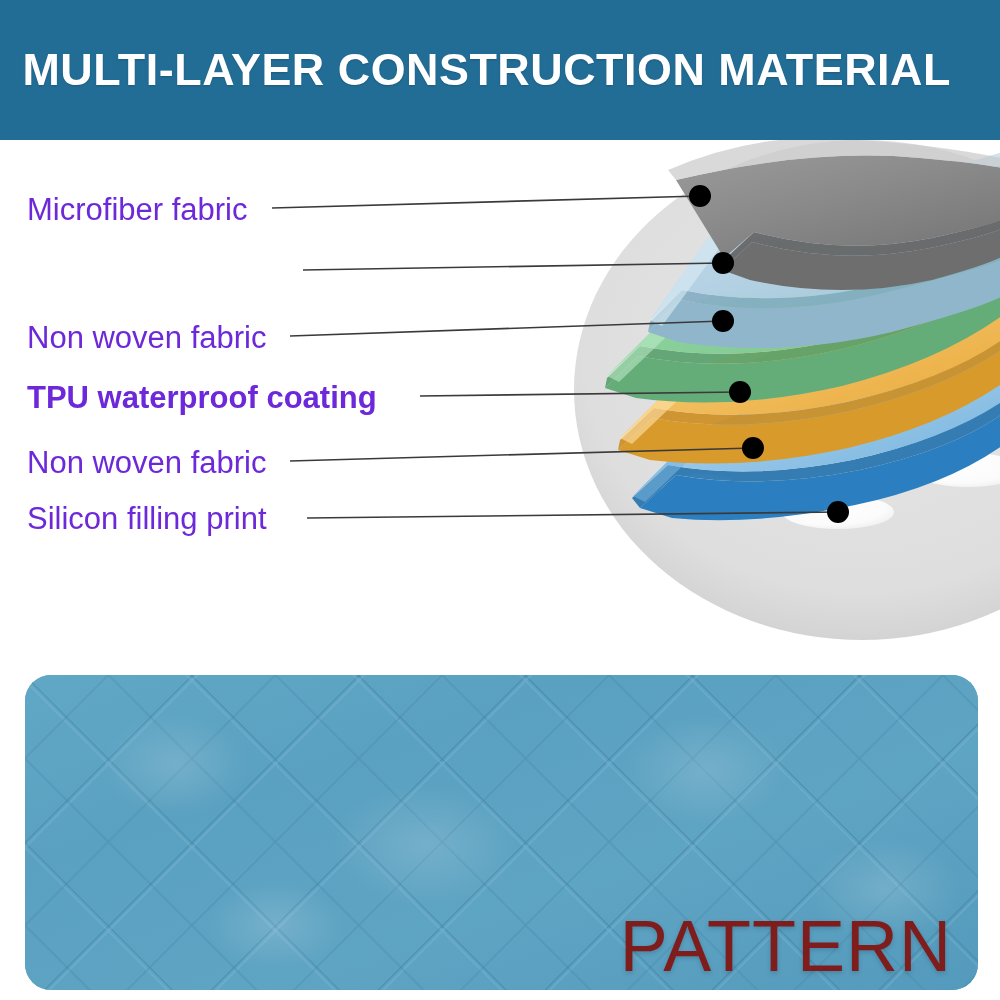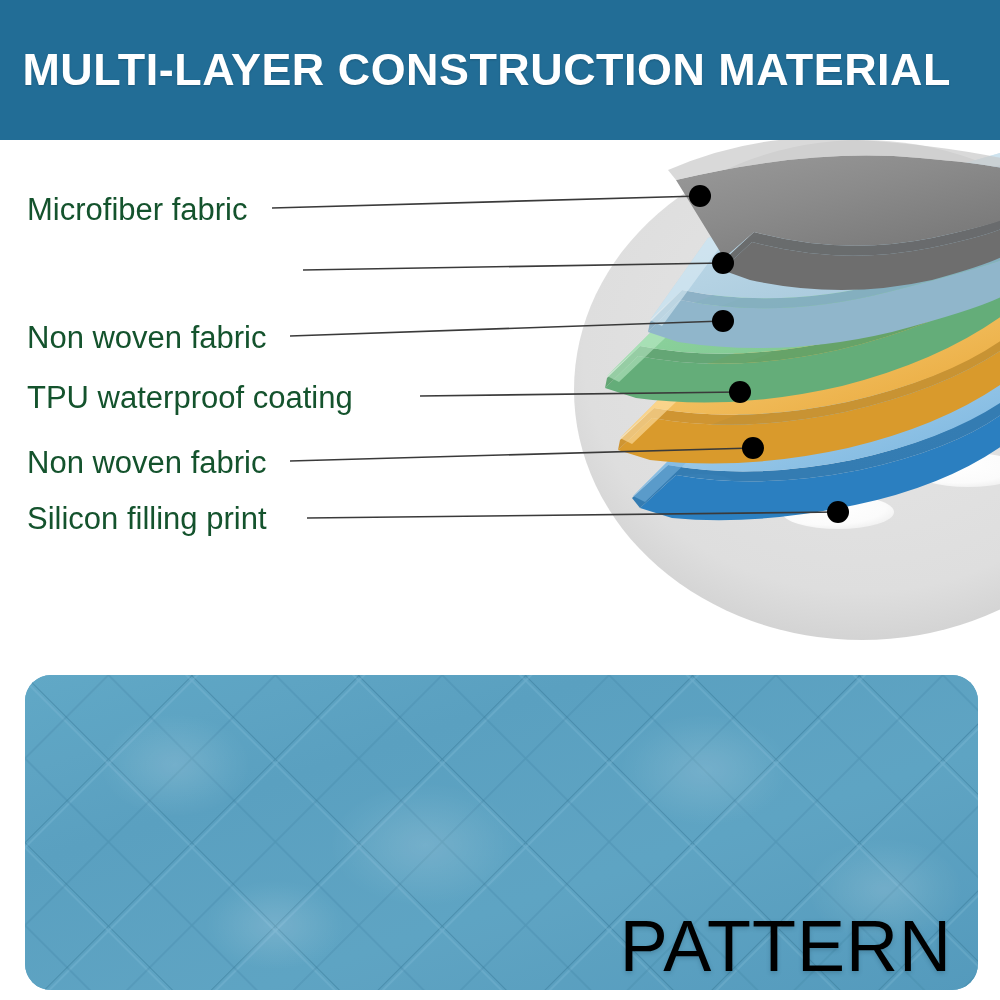--- a/index.html
+++ b/index.html
@@ -30,38 +30,38 @@
   }
 
   
   #diagram { position:absolute; left:0; top:140px; width:1000px; height:520px; }
   #diagram-svg { position:absolute; left:0; top:0; }
 
   
   .layer-label {
     position:absolute;
     font-size:31px;
-    color:#14532d;
+    color:#6d28d9;
     white-space:nowrap;
     line-height:1;
   }
-  .layer-label.bold { font-weight:normal; }
+  .layer-label.bold { font-weight:bold; }
 
   
   #pattern-panel {
     position:absolute; left:25px; top:675px;
     width:953px; height:315px;
     border-radius:26px;
     overflow:hidden;
     background:#5fa6c6;
   }
   #pattern-svg { position:absolute; left:0; top:0; }
   #pattern-caption {
     position:absolute; right:26px; bottom:8px;
-    color:#000000;
+    color:#7f1d1d;
     font-size:72px;
     font-weight:normal;
     letter-spacing:1px;
     line-height:1;
     text-shadow:0 2px 4px rgba(20,60,80,0.25);
   }
 </style>
 </head>
 <body>
 

